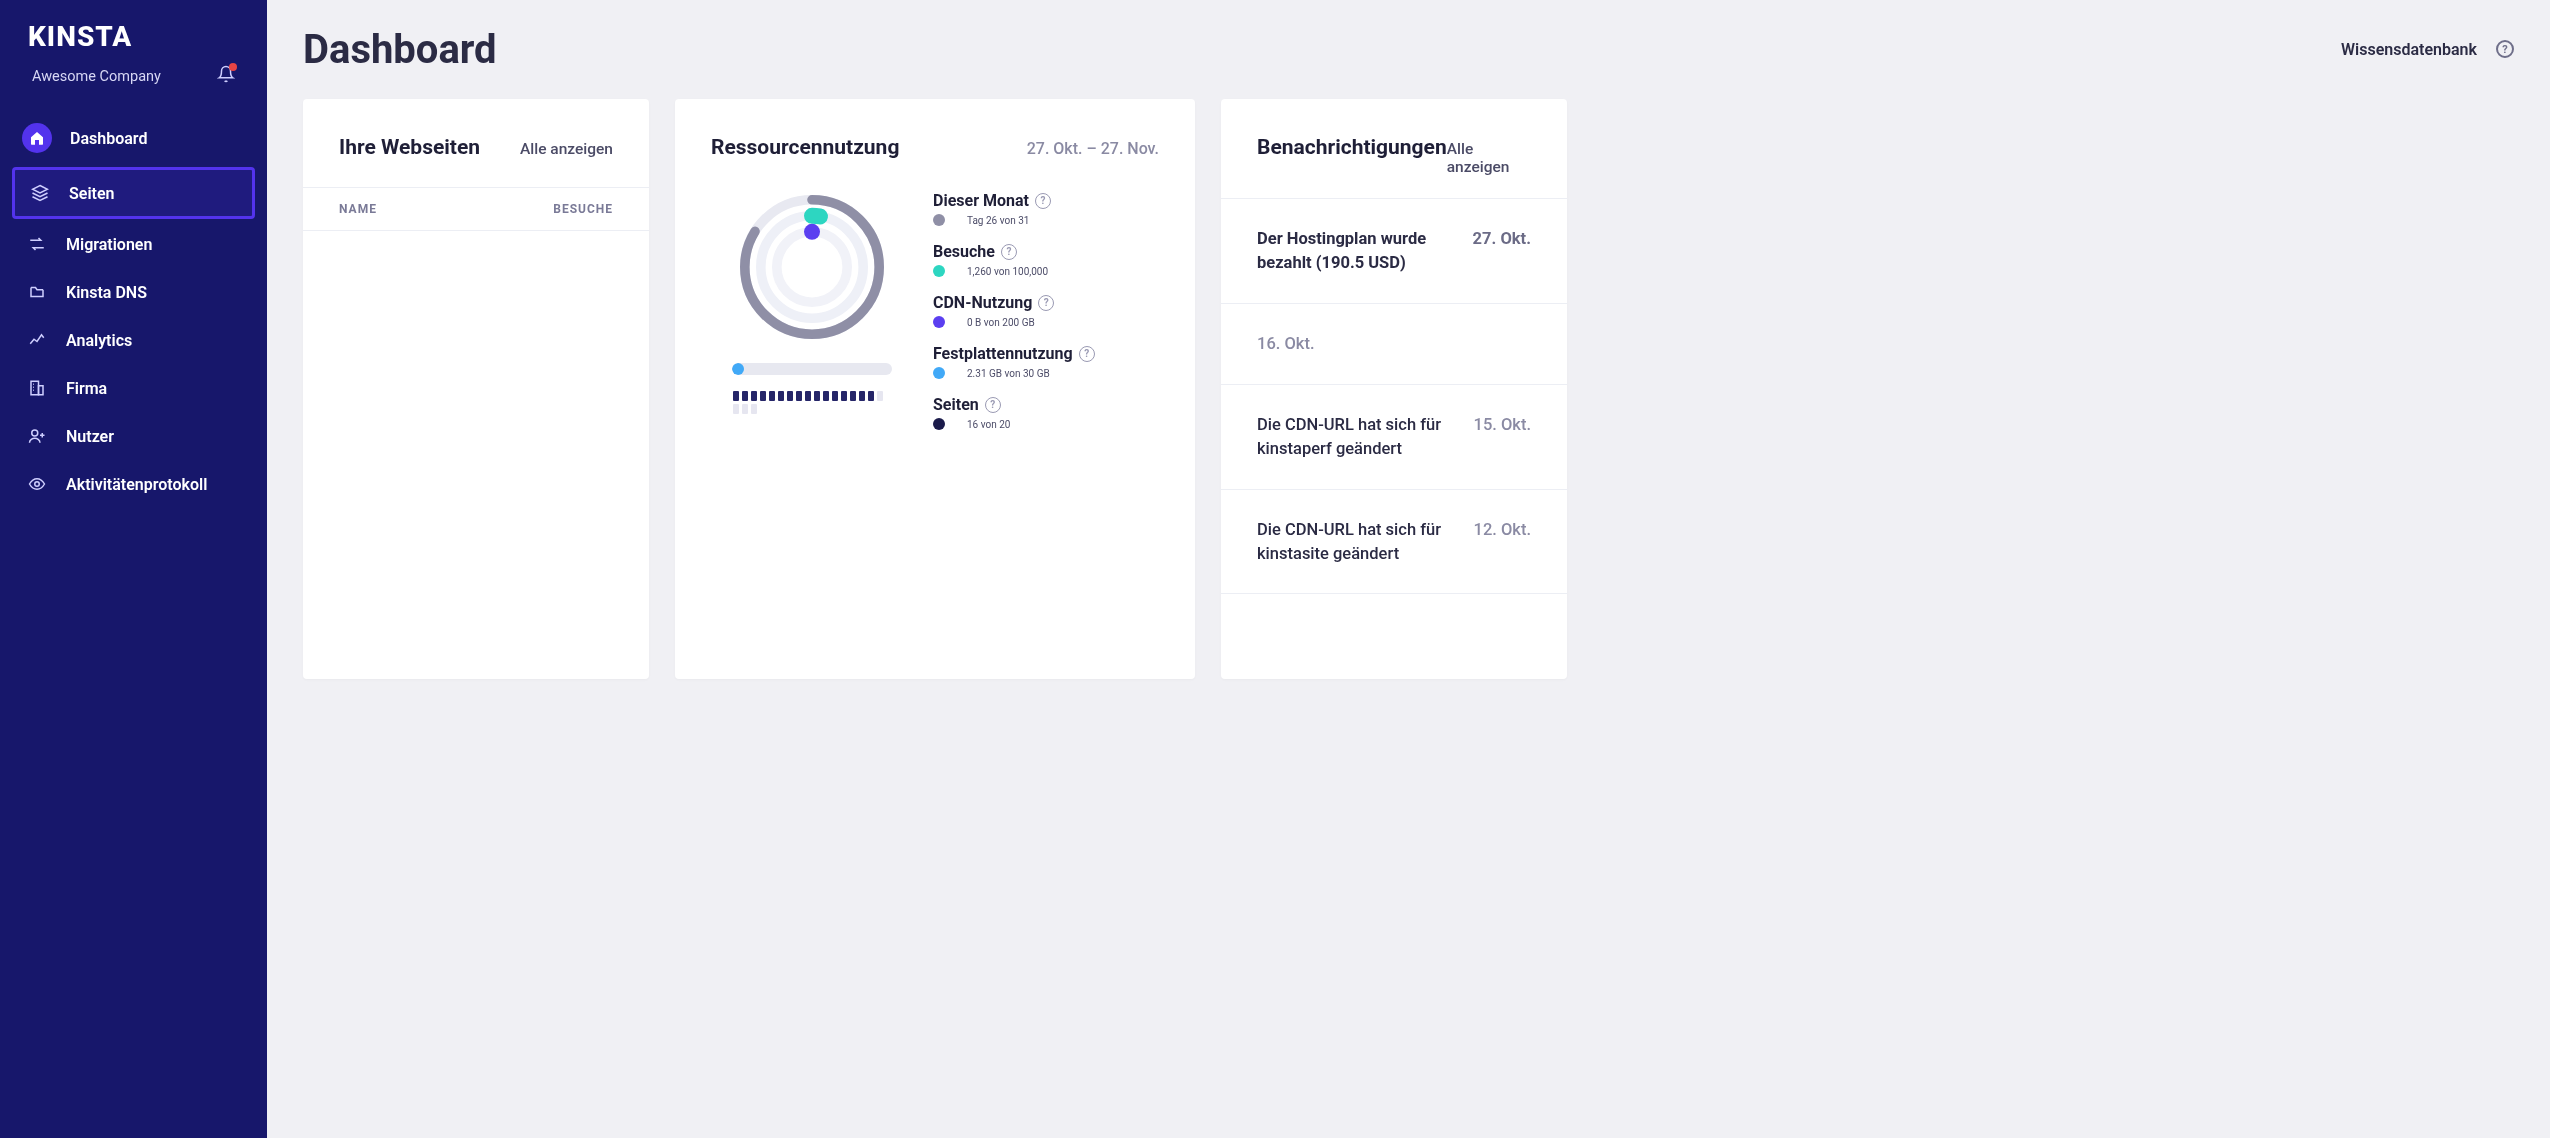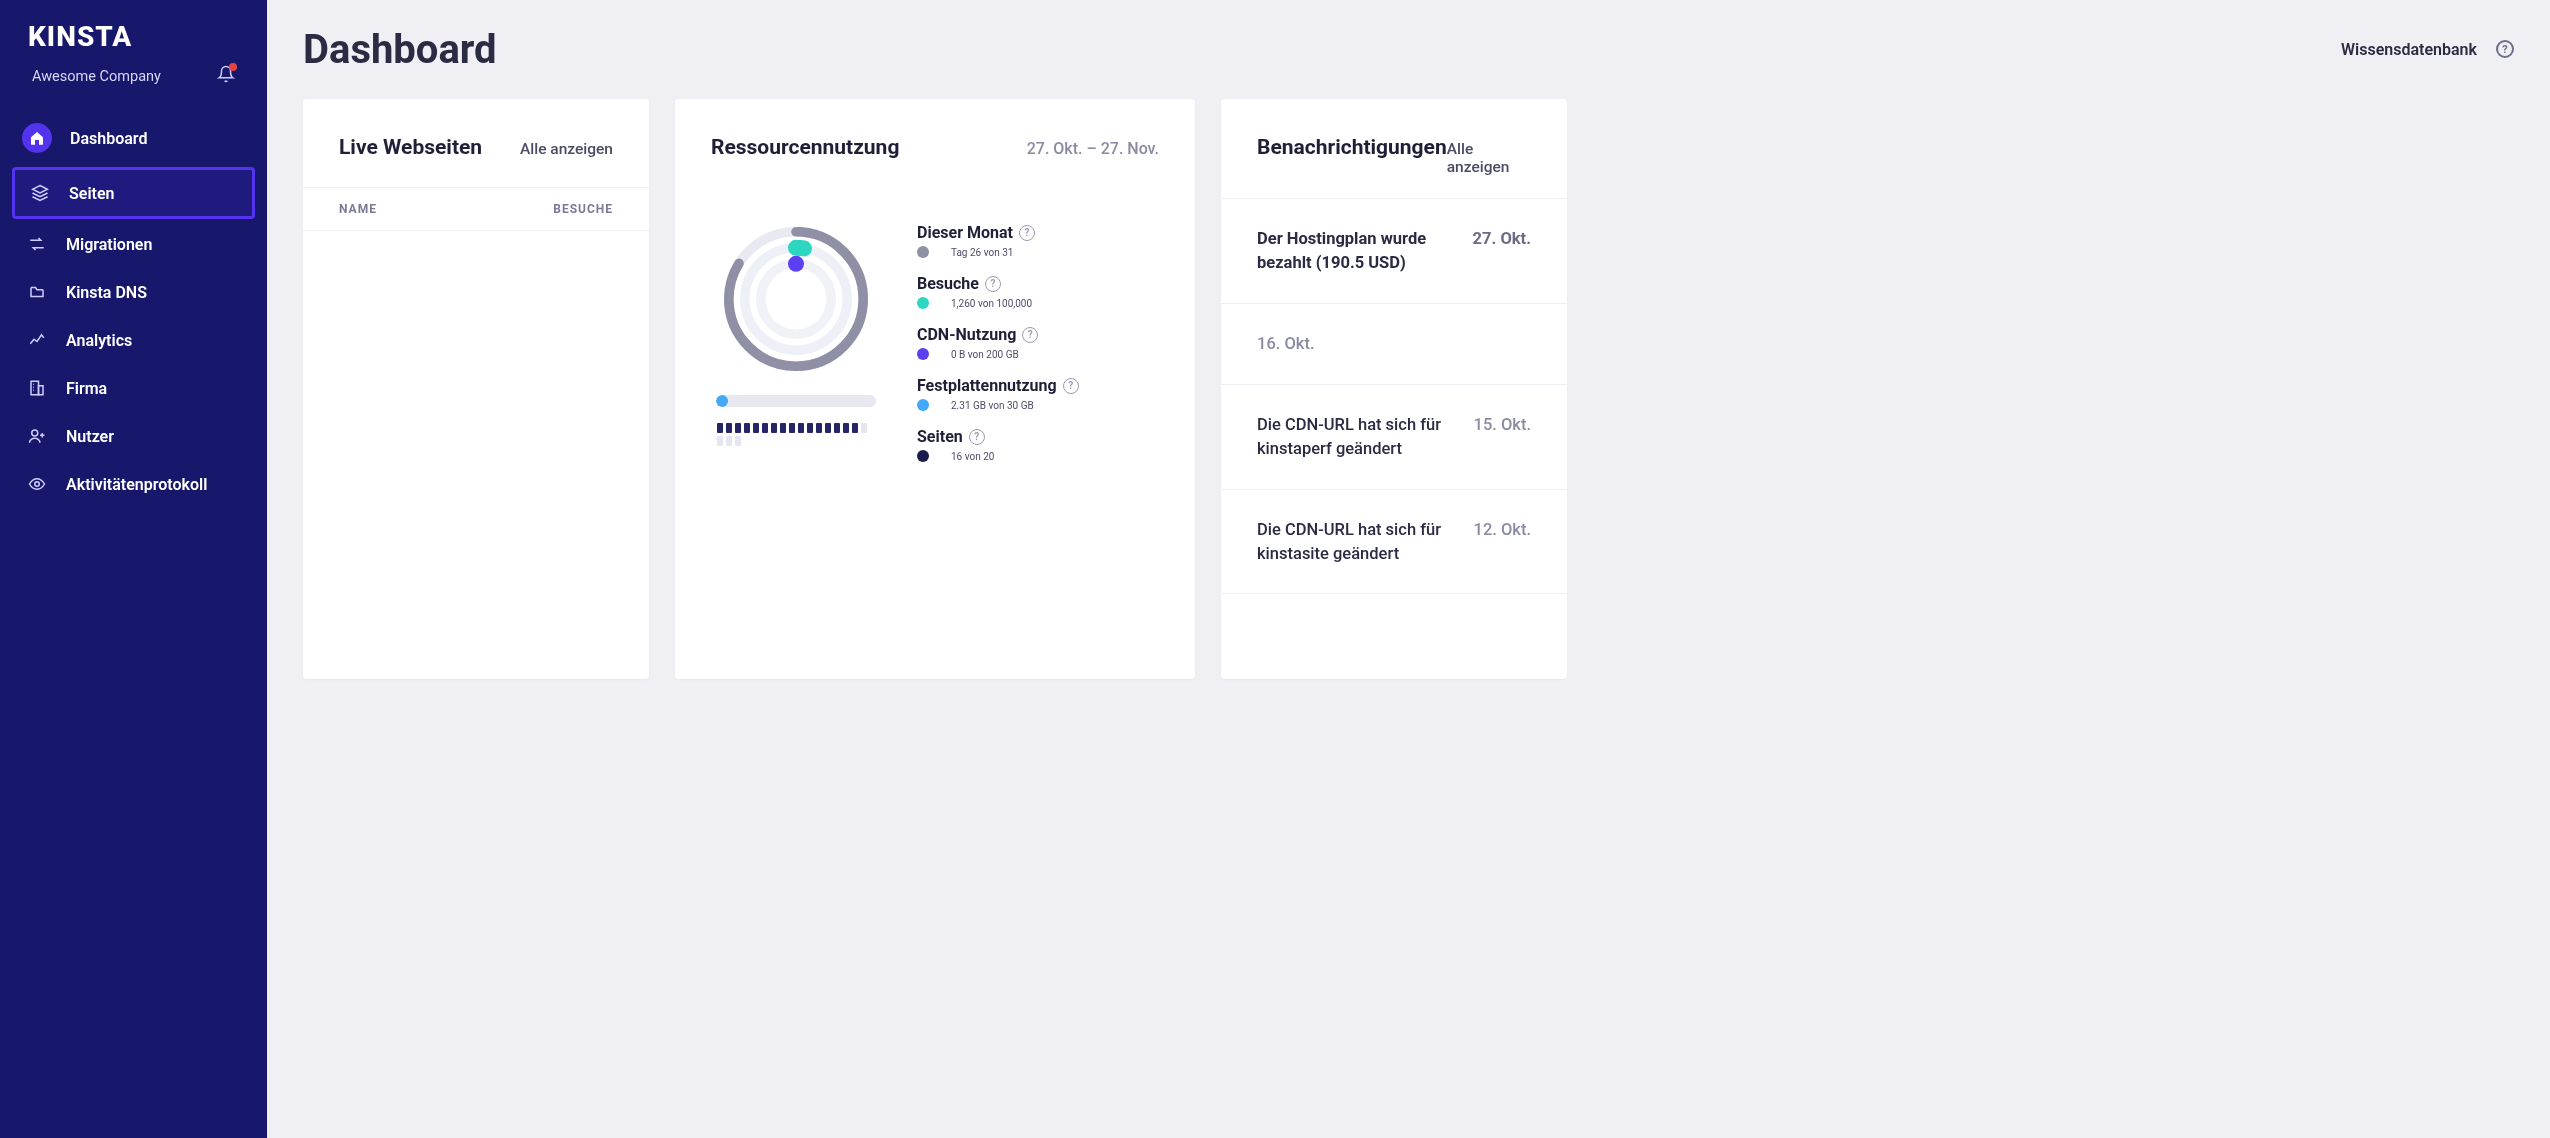--- a/index.html
+++ b/index.html
@@ -158,22 +158,21 @@
     font-size: 12px;
     letter-spacing: 1px;
     color: #7a7a97;
     font-weight: 700;
   }
 
   
   .resource-body {
     display: flex;
     gap: 36px;
-    padding: 0 36px 36px;
-    margin-top: 32px;
+    padding: 0 52px 36px;
   }
   .donut-col {
     flex-shrink: 0;
     width: 170px;
     display: flex;
     flex-direction: column;
     align-items: center;
     gap: 16px;
   }
   svg.donut { width: 160px; height: 160px; }
@@ -358,21 +357,21 @@
       <a class="kb-link">
         <span>Wissensdatenbank</span>
         <span class="help-icon">?</span>
       </a>
     </div>
 
     <div class="grid">
 
       <section class="card" style="height:580px;">
         <div class="card-head">
-          <div class="card-title">Live Webseiten</div>
+          <div class="card-title">Ihre Webseiten</div>
           <a class="card-link">Alle anzeigen</a>
         </div>
         <div class="table-head">
           <span>NAME</span>
           <span>BESUCHE</span>
         </div>
       </section>
 
       <section class="card" style="height:580px;">
         <div class="card-head">

